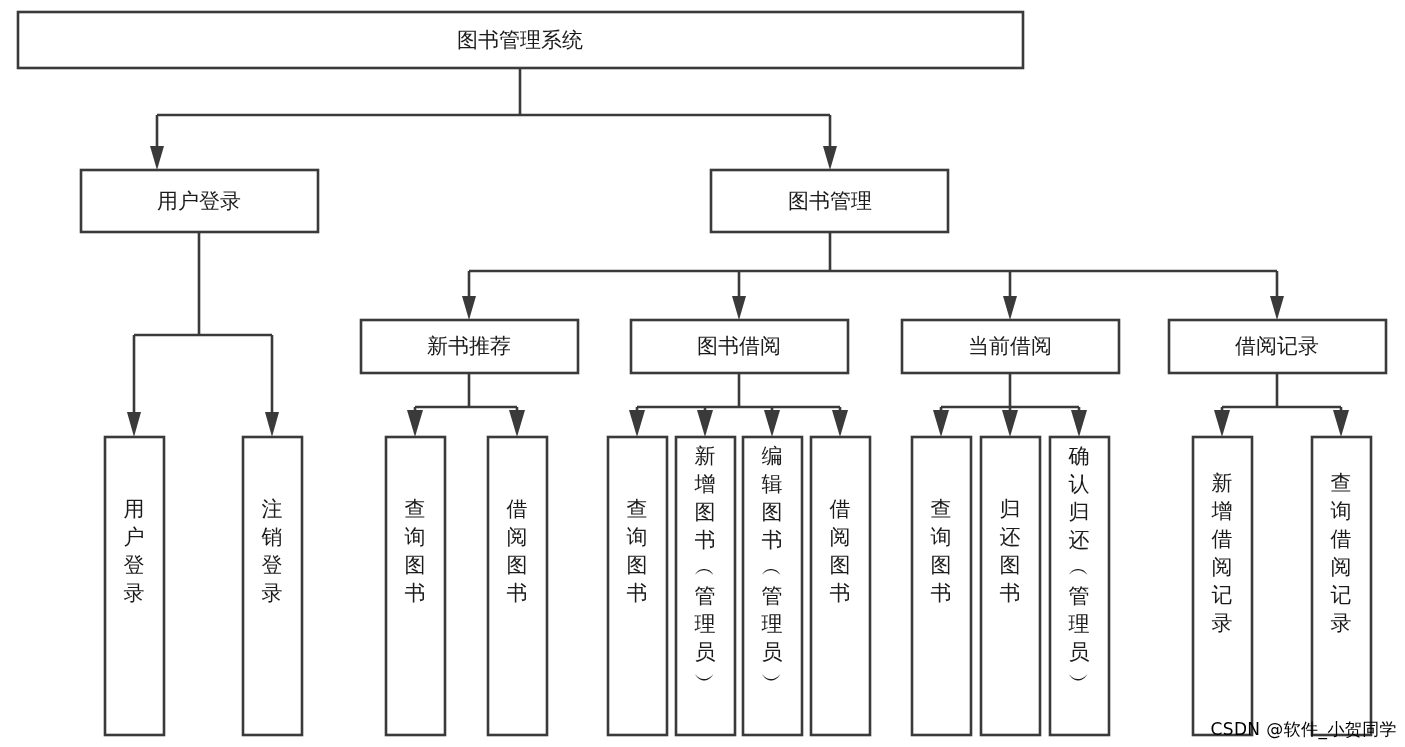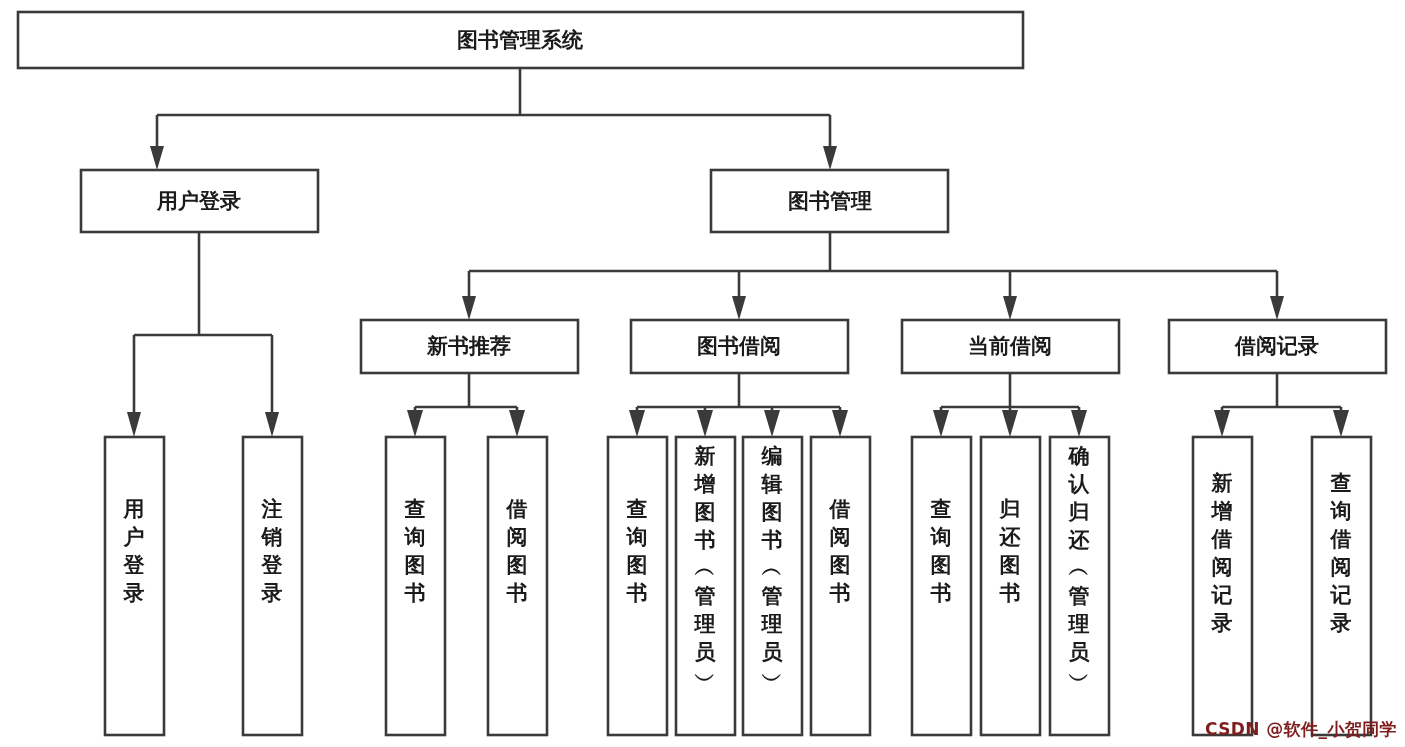--- a/index.html
+++ b/index.html
@@ -10,21 +10,20 @@
   }
   body {
     font-family: "DejaVu Sans", "Liberation Sans", sans-serif;
   }
   #diagram-root {
     position: relative;
     width: 1405px;
     height: 747px;
     background: #ffffff;
     overflow: hidden;
-    font-weight: bold;
   }
   svg.flow {
     position: absolute;
     left: 0;
     top: 0;
     width: 1405px;
     height: 747px;
     display: block;
   }
   .node-box {
@@ -52,21 +51,21 @@
   .node-label-v {
     fill: #1b1b1b;
     font-family: "DejaVu Sans", "Liberation Sans", sans-serif;
     font-size: 21px;
     text-anchor: middle;
   }
   .watermark {
     position: absolute;
     right: 8px;
     bottom: 6px;
-    color: #7f1d1d;
+    color: #000000;
     font-size: 17px;
     font-family: "DejaVu Sans", "Liberation Sans", sans-serif;
     letter-spacing: 0.4px;
     white-space: nowrap;
     user-select: none;
   }
 </style>
 </head>
 <body>
 

